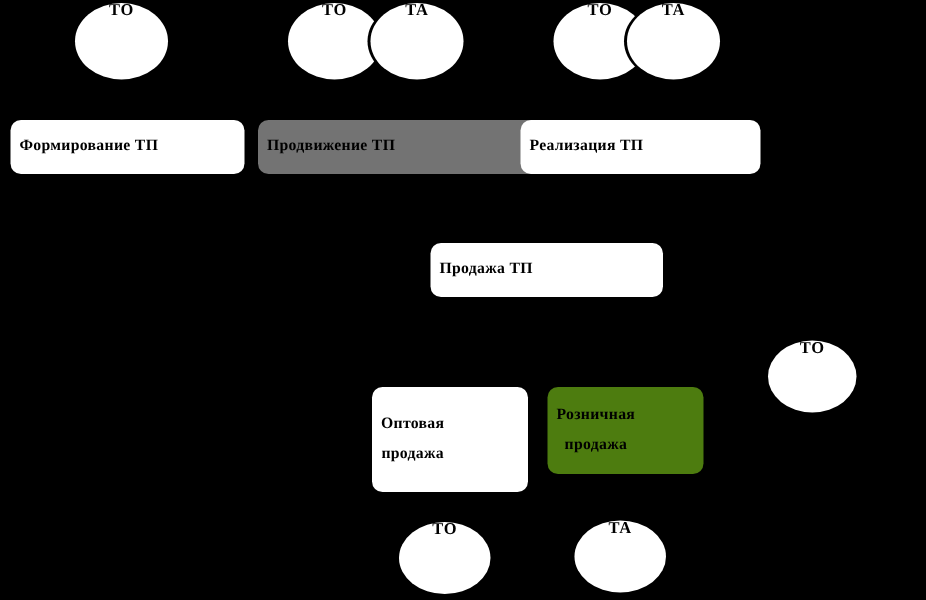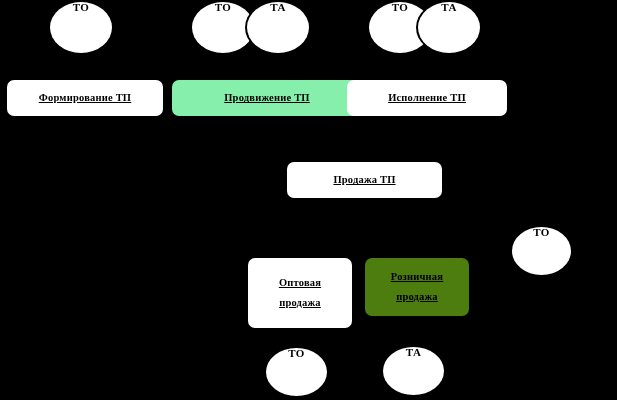--- a/index.html
+++ b/index.html
@@ -38,24 +38,22 @@
   .node-ellipse.overlap-front {
     box-shadow: -1px 0 0 1px #000000;
   }
   
   .node-box {
     position: absolute;
     background: #ffffff;
     border-radius: 7px;
     display: flex;
     align-items: center;
-    justify-content: center;
     box-sizing: border-box;
     padding: 2px 6px;
-    text-decoration: underline;
   }
   .node-box .node-label {
     font-size: 10.5px;
     font-weight: bold;
     color: #000000;
     text-align: center;
     line-height: 1.65;
     letter-spacing: 0.2px;
     user-select: none;
   }
@@ -63,25 +61,25 @@
     line-height: 1.9;
   }
 </style>
 </head>
 <body>
 
 <div id="diagram-canvas" style="width: 617px; height: 400px; background: rgb(0, 0, 0);">
     <div class="node-box" style="left: 7px; top: 80px; width: 156px; height: 36px; background: rgb(255, 255, 255);">
       <span class="node-label" style="color: rgb(0, 0, 0);">Формирование ТП</span>
     </div>
-    <div class="node-box" style="left: 172px; top: 80px; width: 190px; height: 36px; background: #86efac;">
+    <div class="node-box" style="left: 172px; top: 80px; width: 190px; height: 36px; background: #737373;">
       <span class="node-label" style="color: rgb(0, 0, 0);">Продвижение ТП</span>
     </div>
     <div class="node-box" style="left: 347px; top: 80px; width: 160px; height: 36px; background: rgb(255, 255, 255);">
-      <span class="node-label" style="color: rgb(0, 0, 0);">Исполнение ТП</span>
+      <span class="node-label" style="color: rgb(0, 0, 0);">Реализация ТП</span>
     </div>
     <div class="node-box" style="left: 287px; top: 162px; width: 155px; height: 36px; background: rgb(255, 255, 255);">
       <span class="node-label" style="color: rgb(0, 0, 0);">Продажа ТП</span>
     </div>
     <div class="node-box two-line" style="left: 248px; top: 258px; width: 104px; height: 70px; background: rgb(255, 255, 255);">
       <span class="node-label" style="color: rgb(0, 0, 0);">Оптовая<br>продажа</span>
     </div>
     <div class="node-box two-line" style="left: 365px; top: 258px; width: 104px; height: 58px; background: #4d7c0f;">
       <span class="node-label" style="color: rgb(0, 0, 0);">Розничная<br>продажа</span>
     </div>

